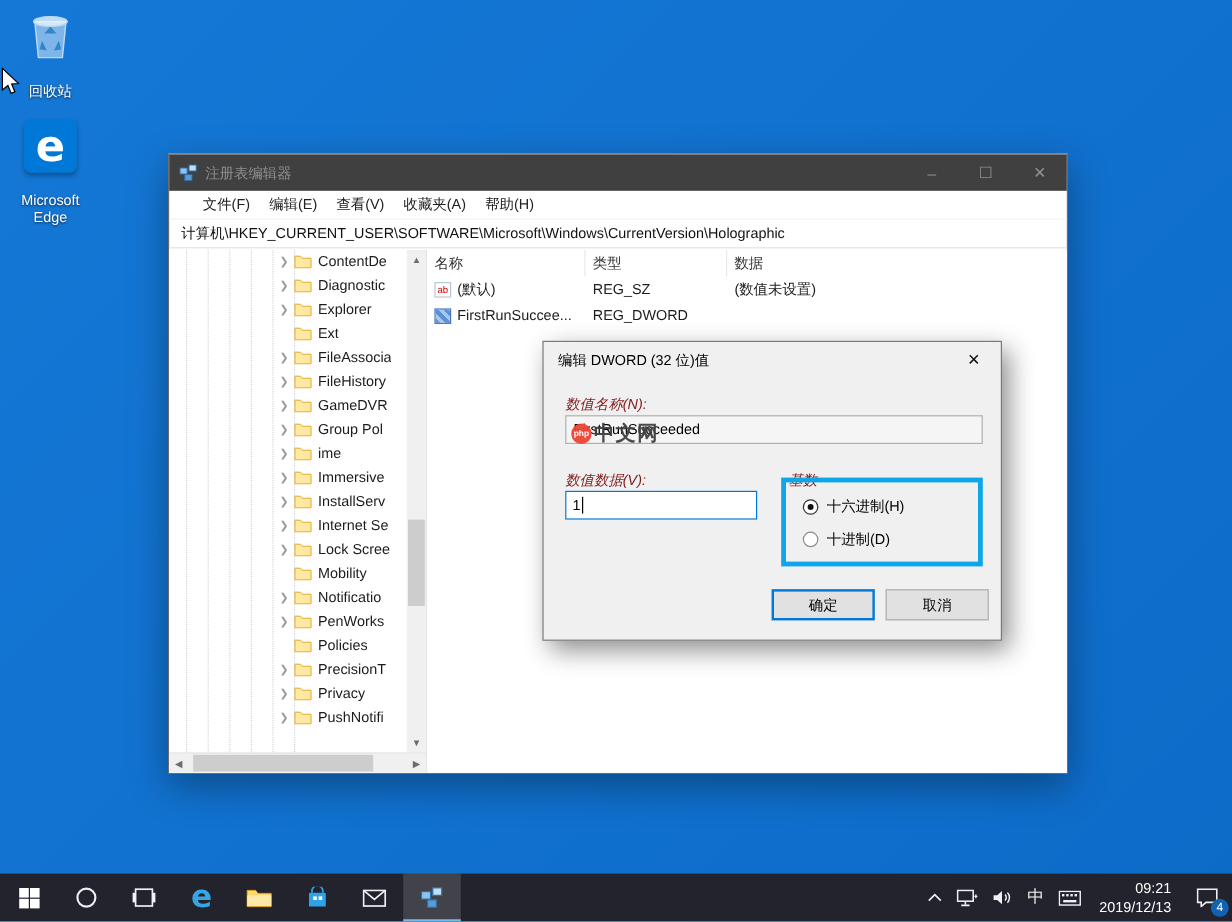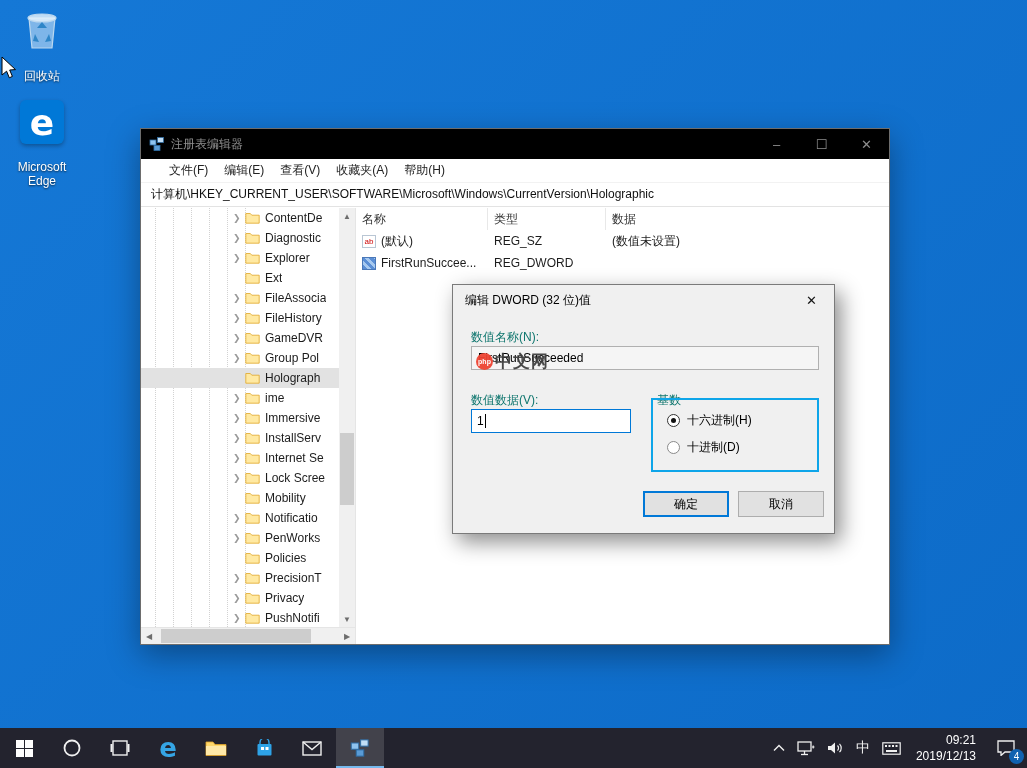--- a/index.html
+++ b/index.html
@@ -12,21 +12,21 @@
   .desk-icon .dlabel { margin-top:16px; font-size:12px; text-shadow:0 1px 2px rgba(0,0,0,.7); line-height:1.2; }
   #recycle-bin { left:10px; top:8px; }
   #edge-icon { left:10px; top:100px; }
   .edge-tile { width:44px; height:44px; margin:0 auto; background:#0078d7; border-radius:6px; display:flex; align-items:center; justify-content:center; color:#fff; font-size:36px; font-weight:bold; font-family:"DejaVu Sans",sans-serif; box-shadow:0 2px 4px rgba(0,0,0,.3); }
 
   
   #cursor { position:absolute; left:0px; top:56px; z-index:99; }
 
   
   #regwin { position:absolute; left:140px; top:128px; width:750px; height:517px; background:#fff; border:1px solid #6d6d6d; box-shadow:0 10px 30px rgba(0,0,0,.35); z-index:5; }
-  .titlebar { height:30px; display:flex; align-items:center; background:#000000; }
+  .titlebar { height:30px; display:flex; align-items:center; background:#404040; }
   .title-icon { margin-left:8px; display:flex; }
   .title-text { margin-left:6px; color:#8f8f8f; flex:1; }
   .win-btn { width:45px; height:30px; display:flex; align-items:center; justify-content:center; color:#8f8f8f; font-size:13px; }
   .menubar { height:24px; display:flex; align-items:center; padding-left:20px; color:#222; border-bottom:1px solid #f2f2f2; }
   .menu-item { padding:0 8px; }
   .addressbar { height:24px; display:flex; align-items:center; border-bottom:1px solid #e3e3e3; }
   .addr-field { flex:1; margin:1px 2px; height:20px; display:flex; align-items:center; padding-left:8px; color:#111; white-space:nowrap; overflow:hidden; }
 
   .content { position:absolute; top:79px; left:0; right:0; bottom:0; display:flex; }
   .tree-panel { position:relative; width:215px; border-right:1px solid #e5e5e5; overflow:hidden; background:#fff; }
@@ -52,31 +52,31 @@
   .cell { padding-left:6px; white-space:nowrap; overflow:hidden; display:flex; align-items:center; gap:5px; }
   .cell-name { width:132px; } .cell-type { width:118px; } .cell-data { flex:1; }
   .reg-ic { width:14px; height:13px; flex:0 0 14px; border:1px solid #b9c6d4; background:#fff; font-size:8px; font-weight:normal; display:flex; align-items:center; justify-content:center; }
   .reg-sz { color:#c00; }
   .reg-dword { background:repeating-linear-gradient(45deg,#5b8fd6 0 3px,#a7c9ef 3px 6px); color:transparent; border-color:#4a78b8; }
 
   
   #dialog { position:absolute; left:452px; top:284px; width:383px; height:250px; background:#f0f0f0; border:1px solid #7a7a7a; box-shadow:6px 8px 20px rgba(0,0,0,.45); z-index:10; }
   .dlg-title { height:30px; display:flex; align-items:center; padding-left:12px; color:#000; }
   .dlg-close { position:absolute; top:0; right:0; width:45px; height:30px; display:flex; align-items:center; justify-content:center; font-size:13px; color:#111; }
-  .dlg-label { position:absolute; color:#0f766e; }
+  .dlg-label { position:absolute; color:#7f1d1d;font-style:italic; }
   #lbl-name { left:18px; top:44px; }
   #fld-name { position:absolute; left:18px; top:61px; width:348px; height:24px; background:#f5f5f5; border:1px solid #b0b0b0; display:flex; align-items:center; padding-left:6px; color:#000; }
   .watermark { position:absolute; left:4px; top:3px; display:flex; align-items:center; gap:2px; pointer-events:none; opacity:.95; }
   .wm-logo { width:17px; height:17px; border-radius:50%; background:#e43; color:#fff; font-size:7px; font-weight:bold; display:flex; align-items:center; justify-content:center; }
   .wm-text { color:#404040; font-weight:bold; font-size:17px; letter-spacing:1px; }
   #lbl-data { left:18px; top:107px; }
   #fld-data { position:absolute; left:18px; top:124px; width:160px; height:24px; background:#fff; border:1px solid #0078d7; display:flex; align-items:center; padding-left:5px; color:#000; }
   .caret { display:inline-block; width:1px; height:14px; background:#000; margin-left:1px; }
   #lbl-base { left:204px; top:107px; }
-  .groupbox { position:absolute; left:198px; top:113px; width:168px; height:74px; border:2px solid #0ea5e9; }
+  .groupbox { position:absolute; left:198px; top:113px; width:168px; height:74px; border:4px solid #0ea5e9; }
   .radio-row { position:absolute; left:14px; display:flex; align-items:center; gap:7px; color:#000; }
   #radio-hex { top:12px; } #radio-dec { top:39px; }
   .radio { width:13px; height:13px; border-radius:50%; border:1px solid #333; background:#fff; position:relative; flex:0 0 13px; }
   .radio.checked::after { content:""; position:absolute; left:3px; top:3px; width:5px; height:5px; border-radius:50%; background:#111; }
   .radio.unchecked { border-color:#8a8a8a; }
   .btn { position:absolute; width:86px; height:26px; background:#e1e1e1; border:1px solid #adadad; display:flex; align-items:center; justify-content:center; color:#000; }
   #btn-ok { left:190px; top:206px; border:2px solid #0078d7; }
   #btn-cancel { left:285px; top:206px; }
 
   
@@ -221,29 +221,20 @@
               <span class="tree-label">GameDVR</span>
             </div>
             <div class="tree-item">
               <span class="chevron">❯</span>
               <span class="folder">
                 <svg width="15" height="12" viewBox="0 0 15 12">
                   <path d="M0.8 1.5 h4.5 l1.5 1.7 h7.4 v8 H0.8 z" fill="#ffe9a2" stroke="#dfa727" stroke-width="0.8"></path>
                 </svg>
               </span>
               <span class="tree-label">Group Pol</span>
-            </div>
-            <div class="tree-item selected">
-              <span class="chevron"></span>
-              <span class="folder">
-                <svg width="15" height="12" viewBox="0 0 15 12">
-                  <path d="M0.8 1.5 h4.5 l1.5 1.7 h7.4 v8 H0.8 z" fill="#ffe9a2" stroke="#dfa727" stroke-width="0.8"></path>
-                </svg>
-              </span>
-              <span class="tree-label">Holograph</span>
             </div>
             <div class="tree-item">
               <span class="chevron">❯</span>
               <span class="folder">
                 <svg width="15" height="12" viewBox="0 0 15 12">
                   <path d="M0.8 1.5 h4.5 l1.5 1.7 h7.4 v8 H0.8 z" fill="#ffe9a2" stroke="#dfa727" stroke-width="0.8"></path>
                 </svg>
               </span>
               <span class="tree-label">ime</span>
             </div>

